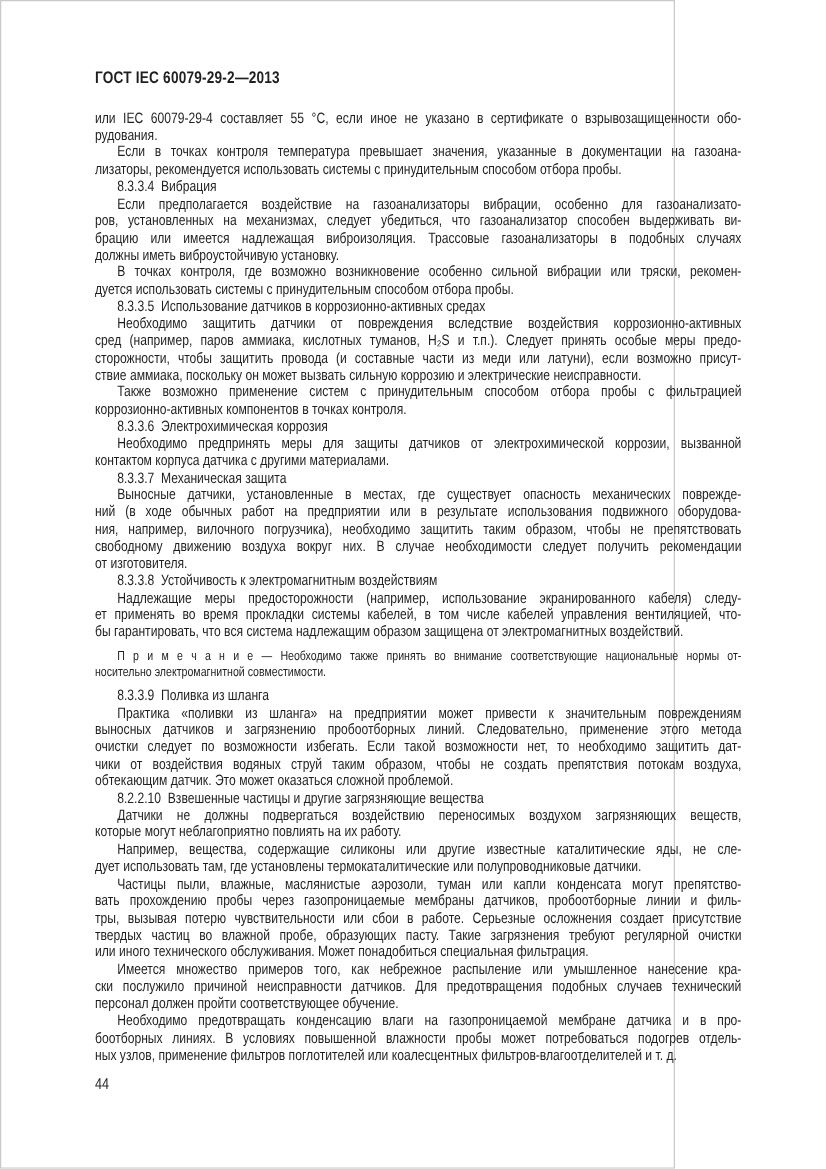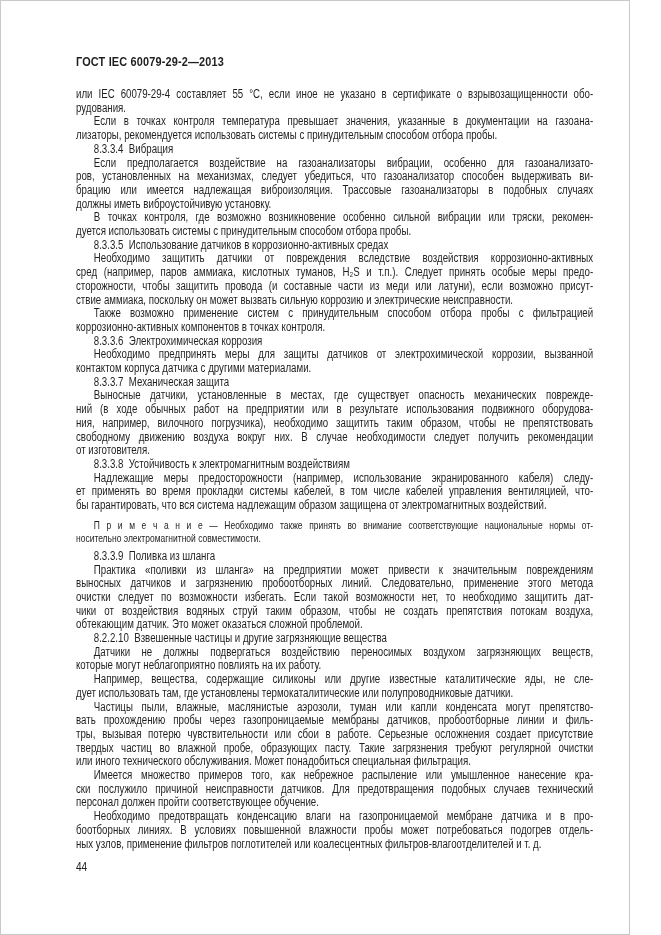--- a/index.html
+++ b/index.html
@@ -6,21 +6,21 @@
   body {
     width: 661px; height: 935px;
     background: #ffffff;
     font-family: "Liberation Sans", sans-serif;
     color: #1f1f1f;
     overflow: hidden;
     box-sizing: border-box;
   }
   .page {
     position: relative;
-    width: 630px; height: 935px;
+    width: 540px; height: 935px;
     box-sizing: border-box;
     border: 1px solid #c9c9c9;
     background: #ffffff;
     padding: 53px 0 0 75px;
   }
   
   .textcol {
     width: 640px;
     transform: scaleX(0.808);
     transform-origin: 0 0;

